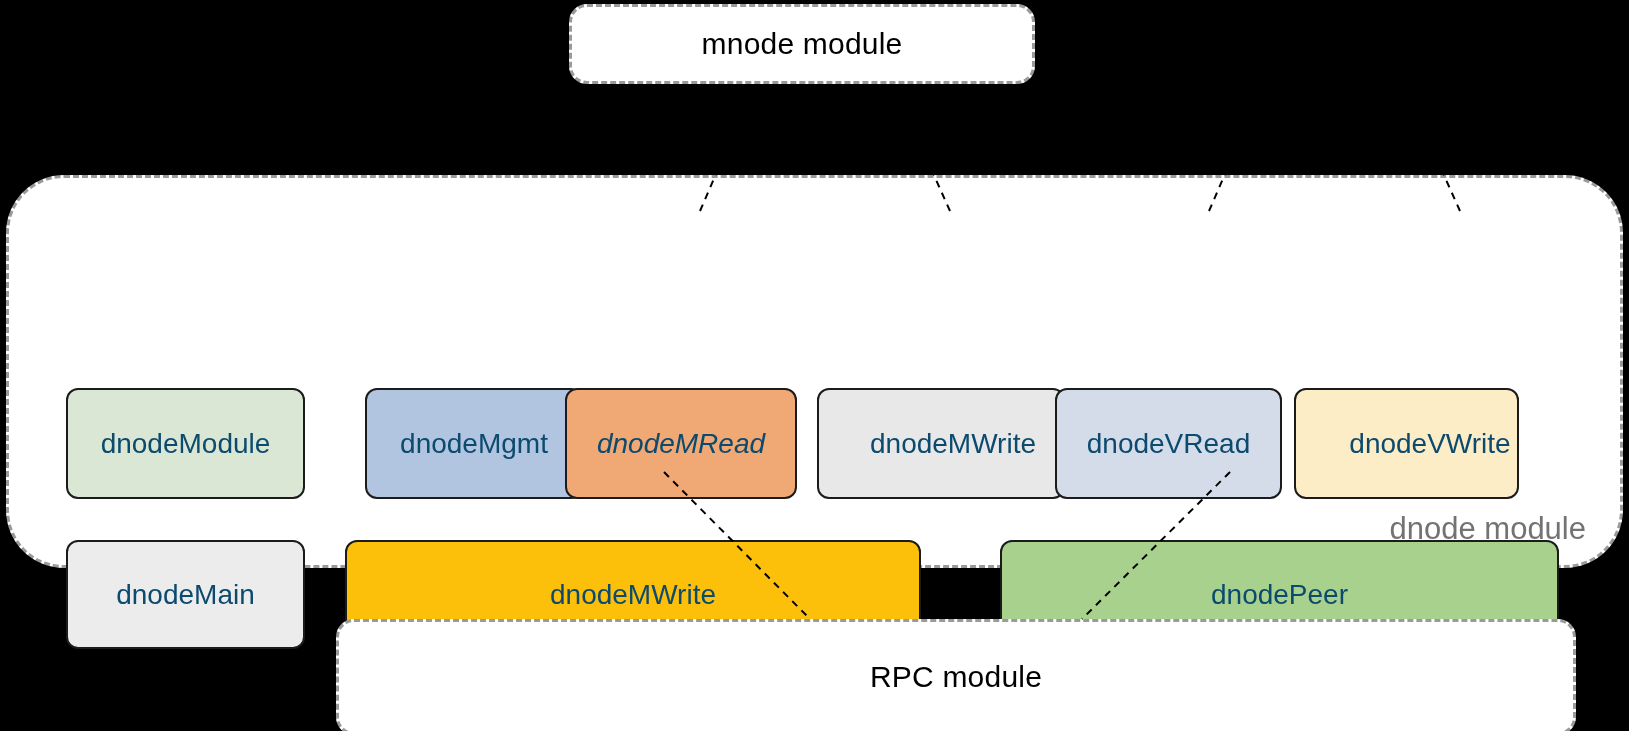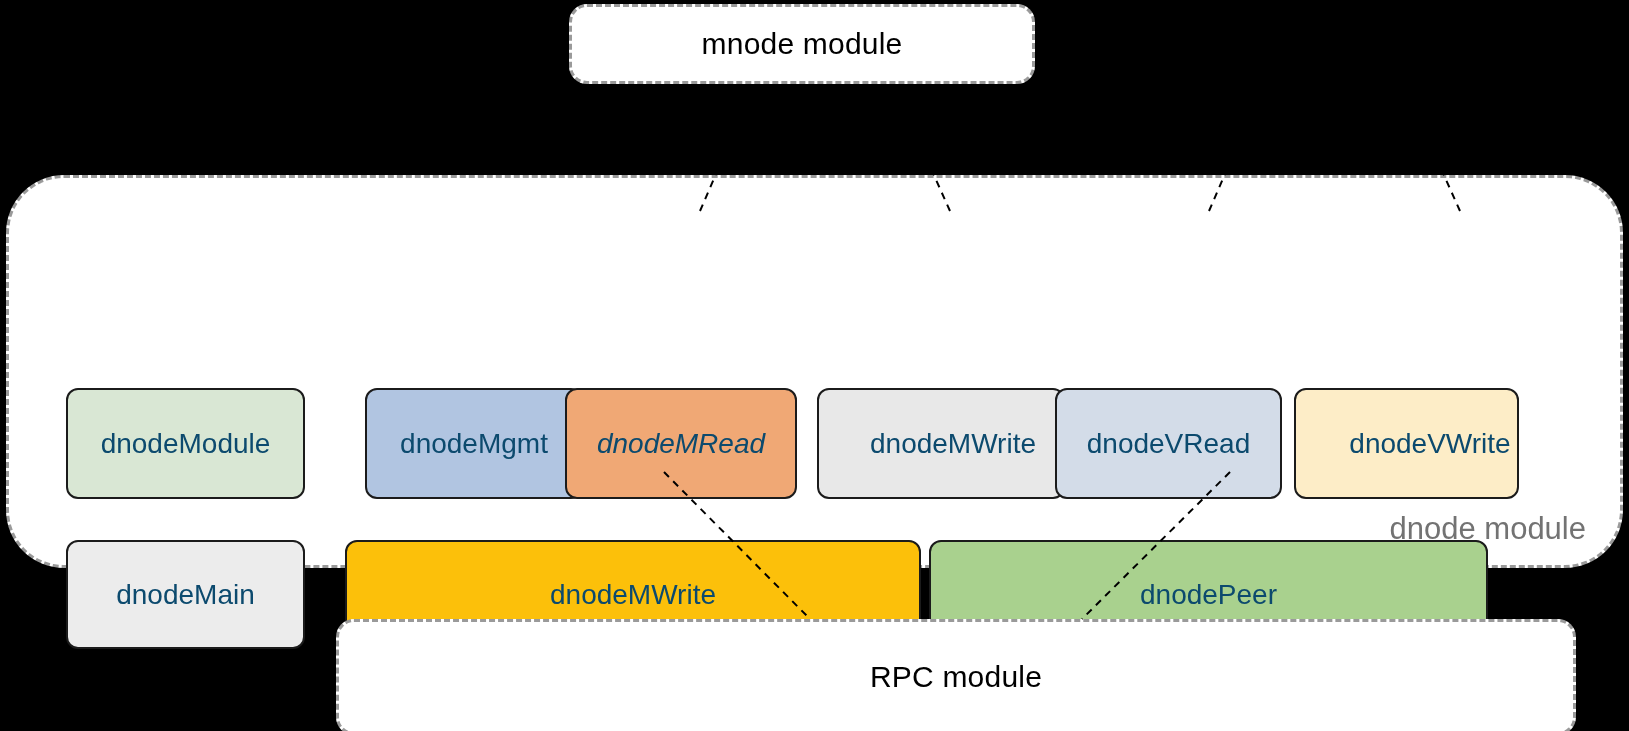--- a/index.html
+++ b/index.html
@@ -85,21 +85,21 @@
   #c-dnodeModule { left: 57px;   top: 210px; width: 239px; height: 111px; background: #d9e7d4; }
   #c-dnodeMgmt   { left: 356px;  top: 210px; width: 218px; height: 111px; background: #b1c5e1; }
   #c-dnodeMRead  { left: 556px;  top: 210px; width: 232px; height: 111px; background: #f0a875; font-style: italic; }
   #c-dnodeMWrite { left: 808px;  top: 210px; width: 248px; height: 111px; background: #e8e8e8; padding-left: 24px; }
   #c-dnodeVRead  { left: 1046px; top: 210px; width: 227px; height: 111px; background: #d3dce8; }
   #c-dnodeVWrite { left: 1285px; top: 210px; width: 225px; height: 111px; background: #fdedc7; }
 
   
   #c-dnodeMain   { left: 57px;   top: 362px; width: 239px; height: 109px; background: #ececec; }
   #c-dnodeShell  { left: 336px;  top: 362px; width: 576px; height: 109px; background: #fcc00a; }
-  #c-dnodePeer   { left: 920px;  top: 362px; width: 559px; height: 109px; background: #a9d18e; }
+  #c-dnodePeer   { left: 991px;  top: 362px; width: 559px; height: 109px; background: #a9d18e; }
 
   
   #connectors {
     position: absolute;
     left: 0; top: 0;
     width: 1629px;
     height: 731px;
     pointer-events: none;
   }
 </style>

